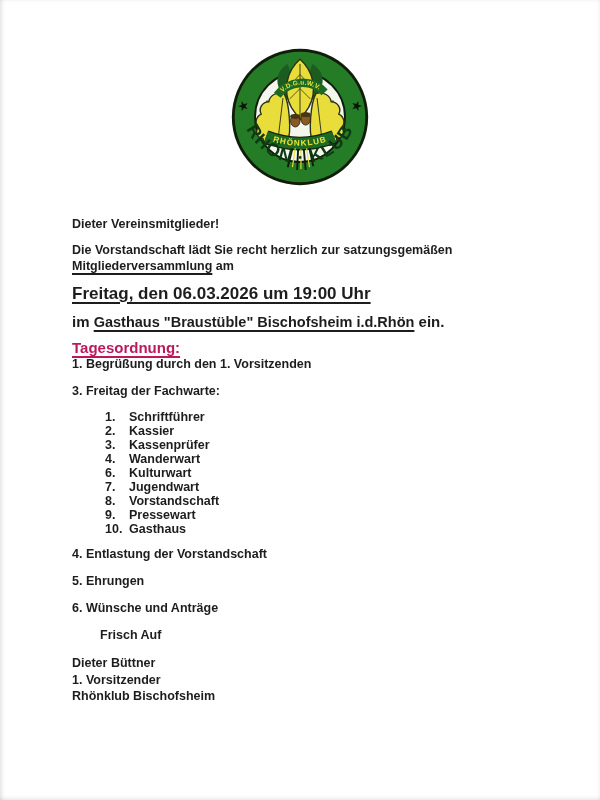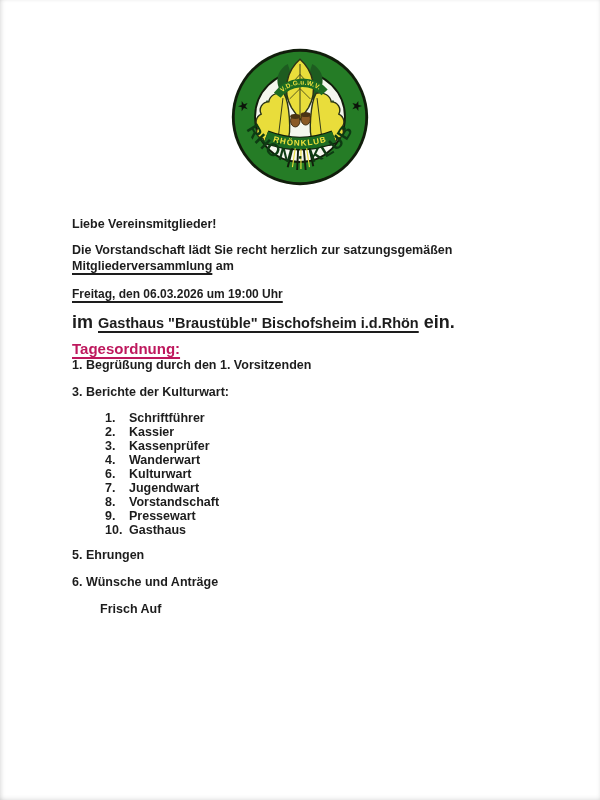--- a/index.html
+++ b/index.html
@@ -22,23 +22,23 @@
   .content {
     padding:24px 50px 0 72px;
     color:#1d1d1d;
     font-weight:bold;
     font-size:12.5px;
   }
   .content p { margin:0; line-height:16px; }
   .salutation { margin-bottom:10px !important; }
   .intro { margin-bottom:12px !important; }
   .u { text-decoration:underline; text-decoration-thickness:1.6px; text-underline-offset:2.5px; }
-  .date-line { font-size:12px; line-height:18px; margin-bottom:12px !important; }
+  .date-line { font-size:17px; line-height:18px; margin-bottom:12px !important; }
   .loc-line { font-size:14.5px; line-height:18px; margin-bottom:10px !important; }
-  .small { font-size:18px; }
+  .small { font-size:15px; }
   .agenda-title { font-size:15px; line-height:18px; margin:0 0 8px; color:#be185d; }
   .agenda-item { margin-bottom:11px !important; }
   .fachwarte { margin:1px 0 10px; padding-left:33px; }
   .fachwarte p { line-height:14px; margin:0; }
   .fw-num { display:inline-block; width:24px; }
   .closing { margin-top:1px; margin-bottom:12px !important;padding-left:28px; }
   .signature p { line-height:16.5px; }
 </style>
 </head>
 <body>
@@ -100,36 +100,36 @@
         <textPath href="#ringArc" startOffset="50%" text-anchor="middle">RHÖN · KLUB</textPath>
       </text>
 
       <text x="15" y="68" font-size="14" fill="#0c130a" text-anchor="middle" transform="rotate(-18 15 63)">★</text>
       <text x="135" y="68" font-size="14" fill="#0c130a" text-anchor="middle" transform="rotate(18 135 63)">★</text>
     </svg>
   </div>
 
   <div class="content">
 
-    <p class="salutation">Liebe Vereinsmitglieder!</p>
+    <p class="salutation">Dieter Vereinsmitglieder!</p>
 
     <p class="intro"><span>Die Vorstandschaft lädt Sie recht herzlich zur satzungsgemäßen</span><br><span class="u">Mitgliederversammlung</span><span> am</span></p>
 
     <p class="date-line u">Freitag, den 06.03.2026 um 19:00 Uhr</p>
 
     <p class="loc-line"><span class="small">im </span><span class="u">Gasthaus "Braustüble" Bischofsheim i.d.Rhön</span><span class="small"> ein.</span></p>
 
     <p class="agenda-title u">Tagesordnung:</p>
 
     <div>
 
         <p class="agenda-item"><span>1.</span> <span>Begrüßung durch den 1. Vorsitzenden</span></p>
 
 
-        <p class="agenda-item"><span>3.</span> <span>Berichte der Kulturwart:</span></p>
+        <p class="agenda-item"><span>3.</span> <span>Freitag der Fachwarte:</span></p>
       </div>
 
     <div class="fachwarte">
 
         <p><span class="fw-num">1.</span><span>Schriftführer</span></p>
 
         <p><span class="fw-num">2.</span><span>Kassier</span></p>
 
         <p><span class="fw-num">3.</span><span>Kassenprüfer</span></p>
 
@@ -142,23 +142,32 @@
 
         <p><span class="fw-num">8.</span><span>Vorstandschaft</span></p>
 
         <p><span class="fw-num">9.</span><span>Pressewart</span></p>
 
         <p><span class="fw-num">10.</span><span>Gasthaus</span></p>
       </div>
 
     <div>
 
+        <p class="agenda-item"><span>4.</span> <span>Entlastung der Vorstandschaft</span></p>
 
         <p class="agenda-item"><span>5.</span> <span>Ehrungen</span></p>
 
         <p class="agenda-item"><span>6.</span> <span>Wünsche und Anträge</span></p>
       </div>
 
     <p class="closing">Frisch Auf</p>
 
+    <div class="signature">
+
+        <p>Dieter Büttner</p>
+
+        <p>1. Vorsitzender</p>
+
+        <p>Rhönklub Bischofsheim</p>
+      </div>
 
   </div>
 </div>
 
 </body></html>

